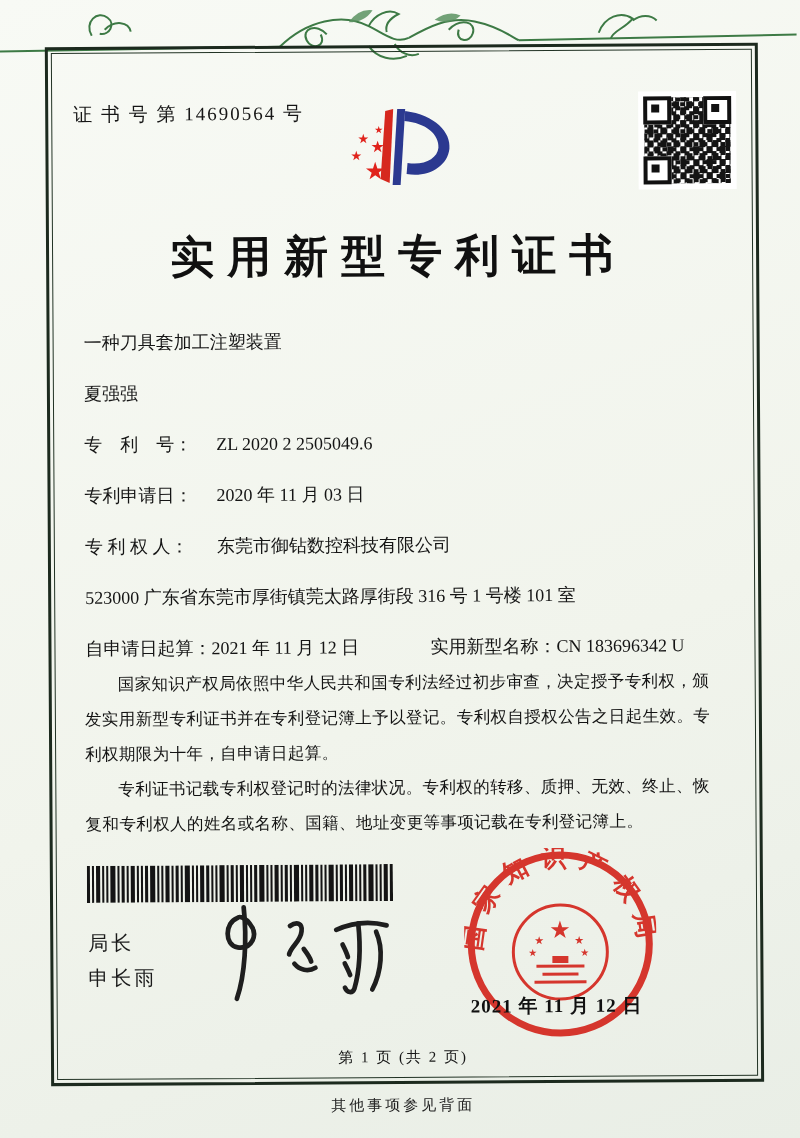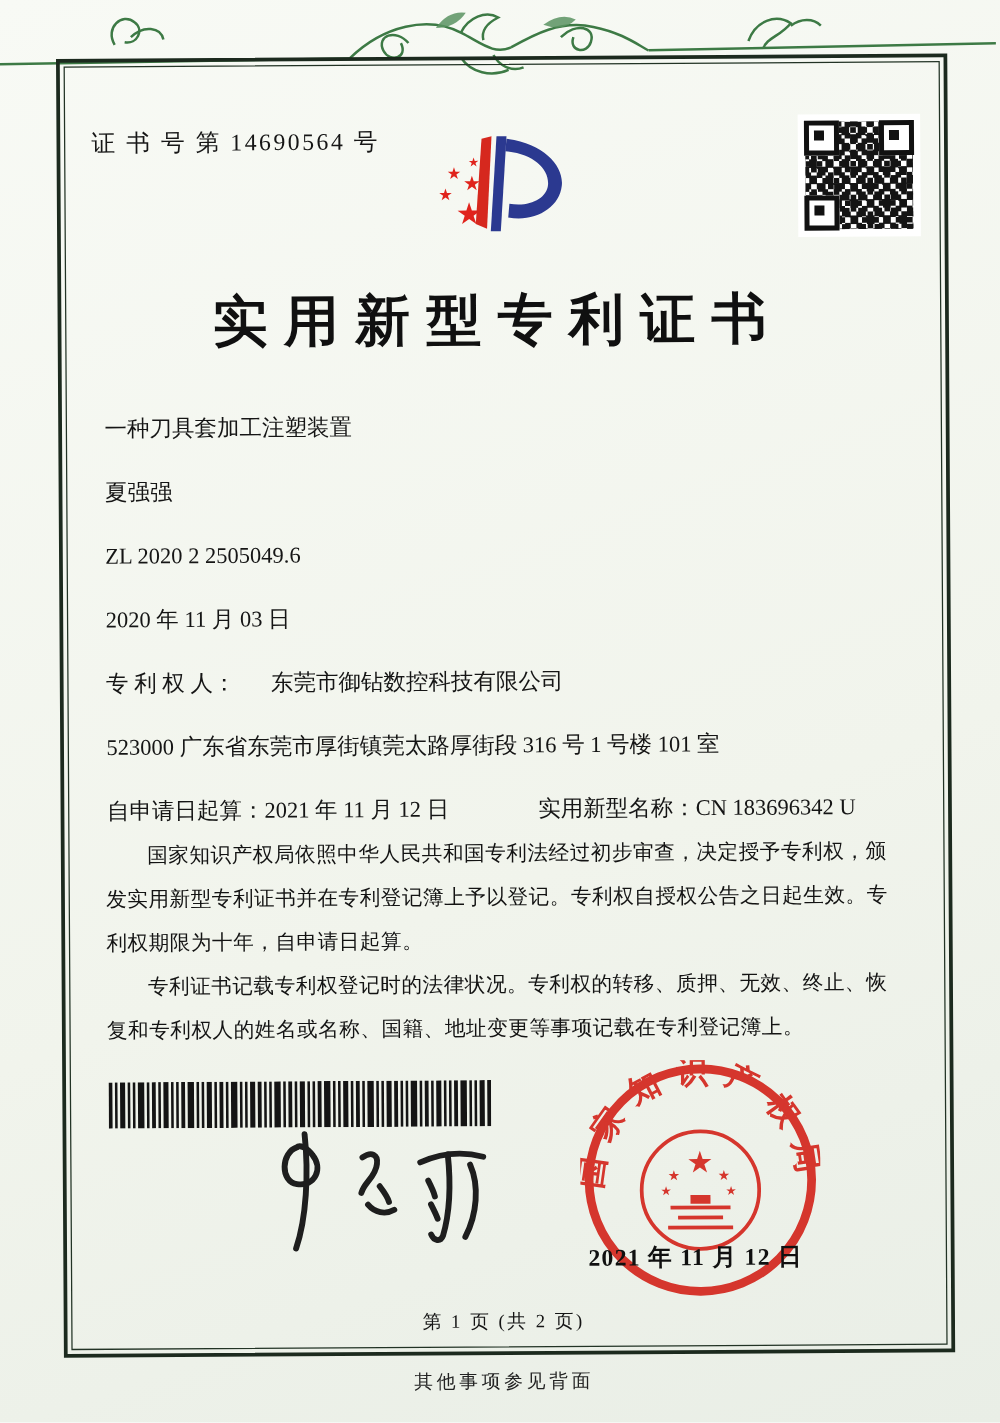--- a/index.html
+++ b/index.html
@@ -118,23 +118,25 @@
   <div class="title">实用新型专利证书</div>
 
   <div class="fields">
     <div class="frow">
       <span class="val">一种刀具套加工注塑装置</span>
     </div>
     <div class="frow">
       <span class="val">夏强强</span>
     </div>
     <div class="frow">
+      <span class="lab">专　利　号：</span>
       <span class="val">ZL 2020 2 2505049.6</span>
     </div>
     <div class="frow">
+      <span class="lab">专利申请日：</span>
       <span class="val">2020 年 11 月 03 日</span>
     </div>
     <div class="frow">
       <span class="lab">专 利 权 人：</span>
       <span class="val">东莞市御钻数控科技有限公司</span>
     </div>
     <div class="frow">
       <span class="val">523000 广东省东莞市厚街镇莞太路厚街段 316 号 1 号楼 101 室</span>
     </div>
     <div class="frow grantrow">
@@ -145,20 +147,24 @@
 
   <div class="paras">
     <p>国家知识产权局依照中华人民共和国专利法经过初步审查，决定授予专利权，颁发实用新型专利证书并在专利登记簿上予以登记。专利权自授权公告之日起生效。专利权期限为十年，自申请日起算。</p>
     <p>专利证书记载专利权登记时的法律状况。专利权的转移、质押、无效、终止、恢复和专利权人的姓名或名称、国籍、地址变更等事项记载在专利登记簿上。</p>
   </div>
 
   <svg class="barcode" viewBox="0 0 300 36" preserveAspectRatio="none">
     <path fill="#141414" d="M0 0h3v36h-3z M5 0h2v36h-2z M9 0h4v36h-4z M15 0h2v36h-2z M19 0h2v36h-2z M23 0h5v36h-5z M30 0h2v36h-2z M34 0h3v36h-3z M39 0h2v36h-2z M43 0h4v36h-4z M49 0h2v36h-2z M53 0h2v36h-2z M57 0h3v36h-3z M62 0h5v36h-5z M69 0h2v36h-2z M73 0h2v36h-2z M77 0h4v36h-4z M83 0h2v36h-2z M87 0h3v36h-3z M92 0h2v36h-2z M96 0h5v36h-5z M103 0h2v36h-2z M107 0h2v36h-2z M111 0h4v36h-4z M117 0h3v36h-3z M122 0h2v36h-2z M126 0h2v36h-2z M130 0h5v36h-5z M137 0h2v36h-2z M141 0h3v36h-3z M146 0h2v36h-2z M150 0h4v36h-4z M156 0h2v36h-2z M160 0h2v36h-2z M164 0h3v36h-3z M169 0h5v36h-5z M176 0h2v36h-2z M180 0h2v36h-2z M184 0h4v36h-4z M190 0h2v36h-2z M194 0h3v36h-3z M199 0h2v36h-2z M203 0h5v36h-5z M210 0h2v36h-2z M214 0h2v36h-2z M218 0h4v36h-4z M224 0h3v36h-3z M229 0h2v36h-2z M233 0h2v36h-2z M237 0h5v36h-5z M244 0h2v36h-2z M248 0h3v36h-3z M253 0h2v36h-2z M257 0h4v36h-4z M263 0h2v36h-2z M267 0h2v36h-2z M271 0h3v36h-3z M276 0h5v36h-5z M283 0h2v36h-2z M287 0h2v36h-2z M291 0h4v36h-4z M297 0h3v36h-3z"></path>
   </svg>
 
+  <div class="signer">
+    <div>局长</div>
+    <div>申长雨</div>
+  </div>
 
   <svg class="autograph" viewBox="0 0 200 100">
     <g stroke="#1e1e1e" stroke-width="4.5" fill="none" stroke-linecap="round" stroke-linejoin="round">
       <path d="M36,18 C24,22 23,44 36,46 C50,48 56,34 48,24 C44,18 38,16 36,18"></path>
       <path d="M42,8 C45,38 43,72 35,95"></path>
       <path d="M86,26 C93,21 98,24 97,31 C96,41 87,45 85,53"></path>
       <path d="M99,48 C102,52 105,56 106,60"></path>
       <path d="M90,62 C95,68 103,70 110,66"></path>
       <path d="M130,30 C146,23 163,22 178,26"></path>
       <path d="M151,24 C153,44 153,66 147,86 C145,91 140,90 138,85"></path>

